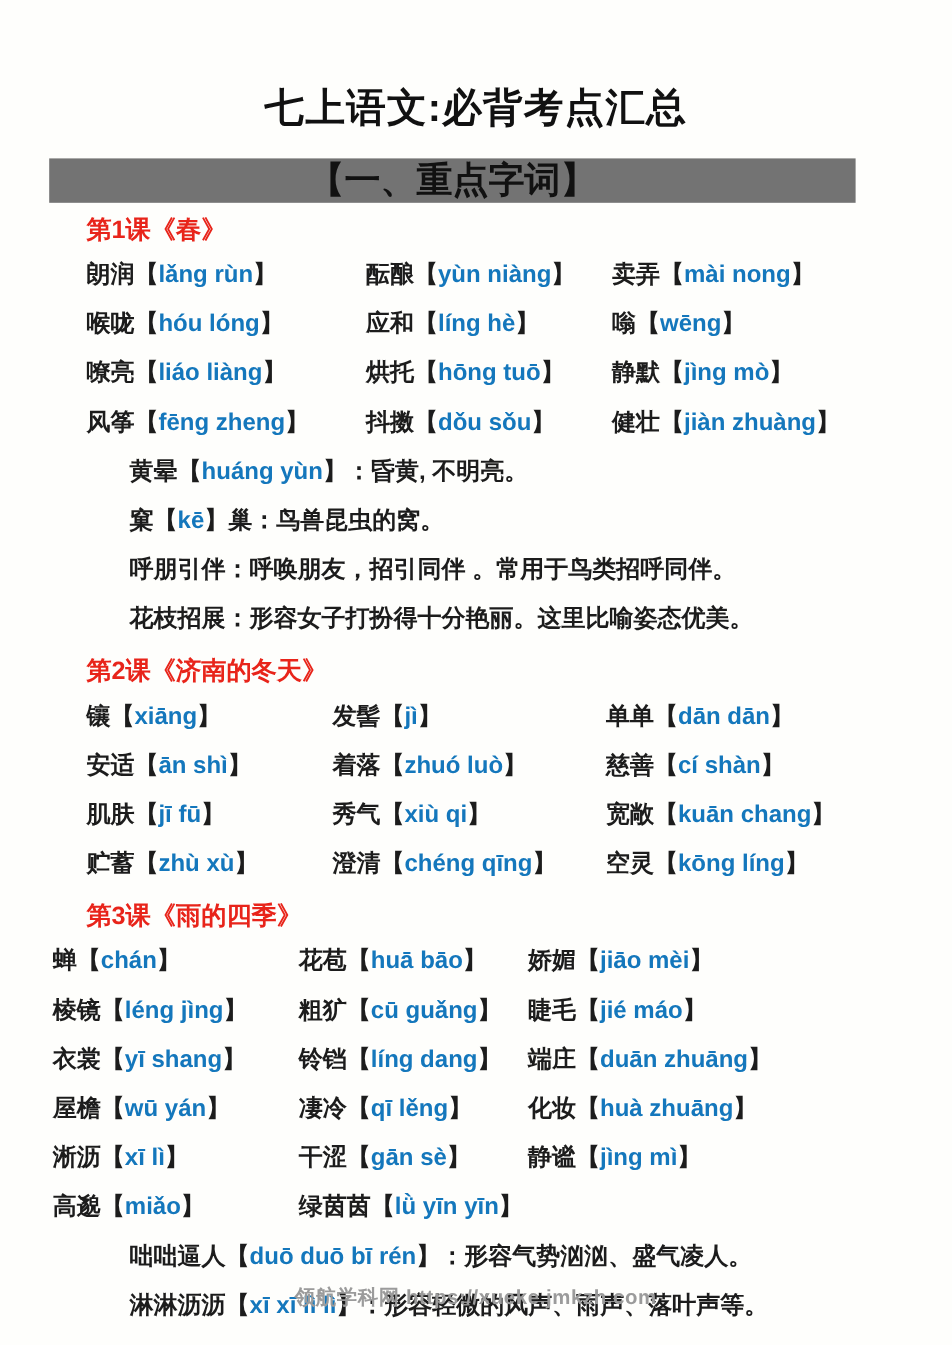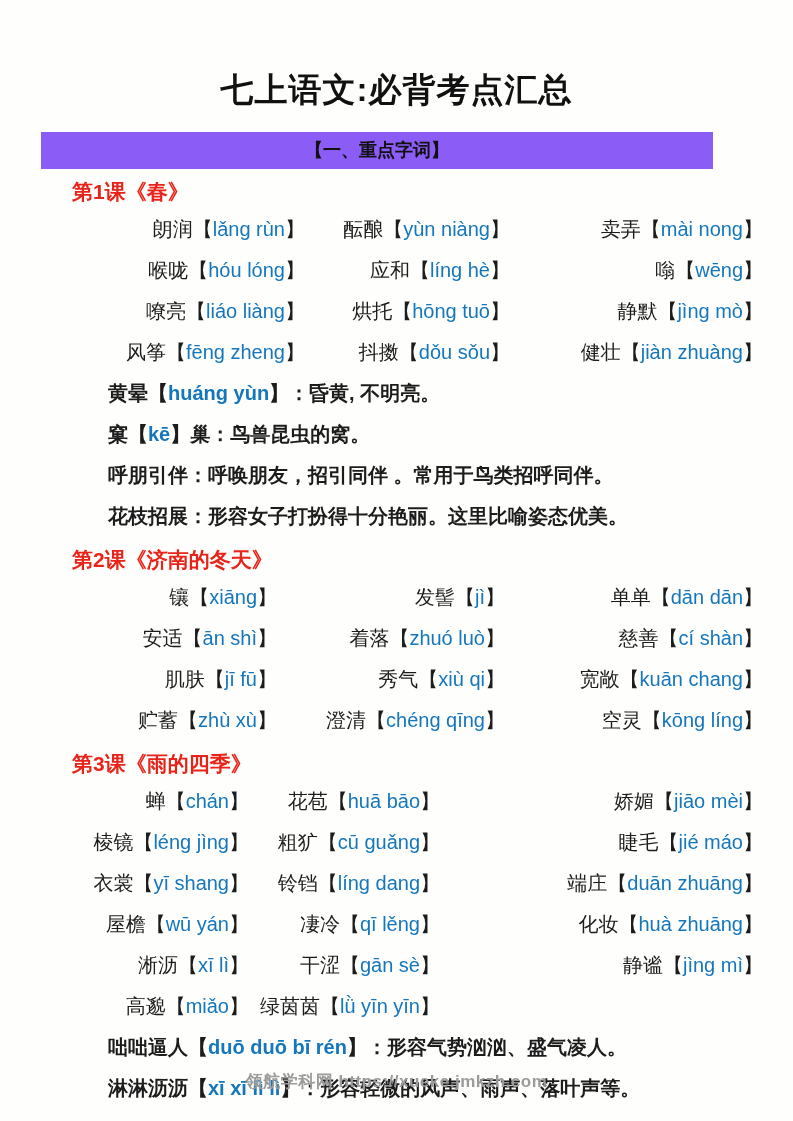--- a/index.html
+++ b/index.html
@@ -15,42 +15,41 @@
     padding-top:48px;
     text-align:center;
     font-size:33px;
     line-height:40px;
     font-weight:900;
     color:#111;
     letter-spacing:1px;
   }
   .section-banner{
     margin:16px 80px 0 41px;
-    background:#8b5cf6;
+    background:#737373;
     text-align:center;
-    font-size:18px;
+    font-size:30px;
     line-height:37px;
     height:37px;
     font-weight:800;
     color:#111;
   }
   .lesson-heading{
     margin:6px 0 0 72px;
     font-size:21px;
     line-height:34px;
     font-weight:800;
     color:#e8241a;
   }
   .vocab-grid{
     margin:0 30px 0 72px;
     display:grid;
     font-size:20px;
     line-height:41px;
-    font-weight:400;
-    text-align:right;
+    font-weight:700;
   }
   .cols-s1{grid-template-columns:233px 205px 1fr;}
   .cols-s2{grid-template-columns:205px 228px 1fr;}
   .cols-s3{grid-template-columns:205px 191px 1fr;margin-left:44px;}
   .note-line{
     margin:0 20px 0 108px;
     font-size:20px;
     line-height:41px;
     font-weight:700;
     white-space:nowrap;

